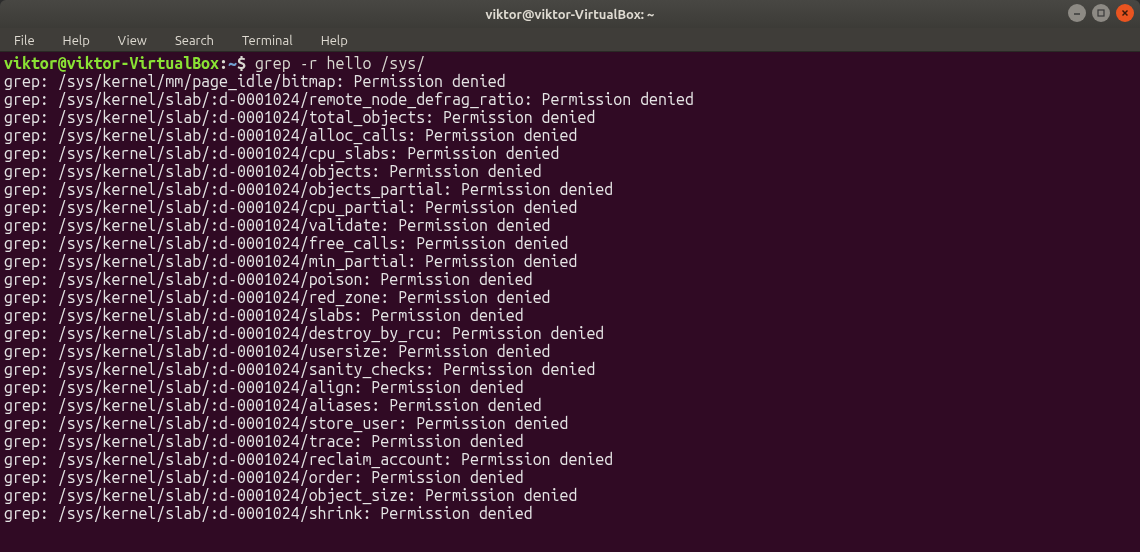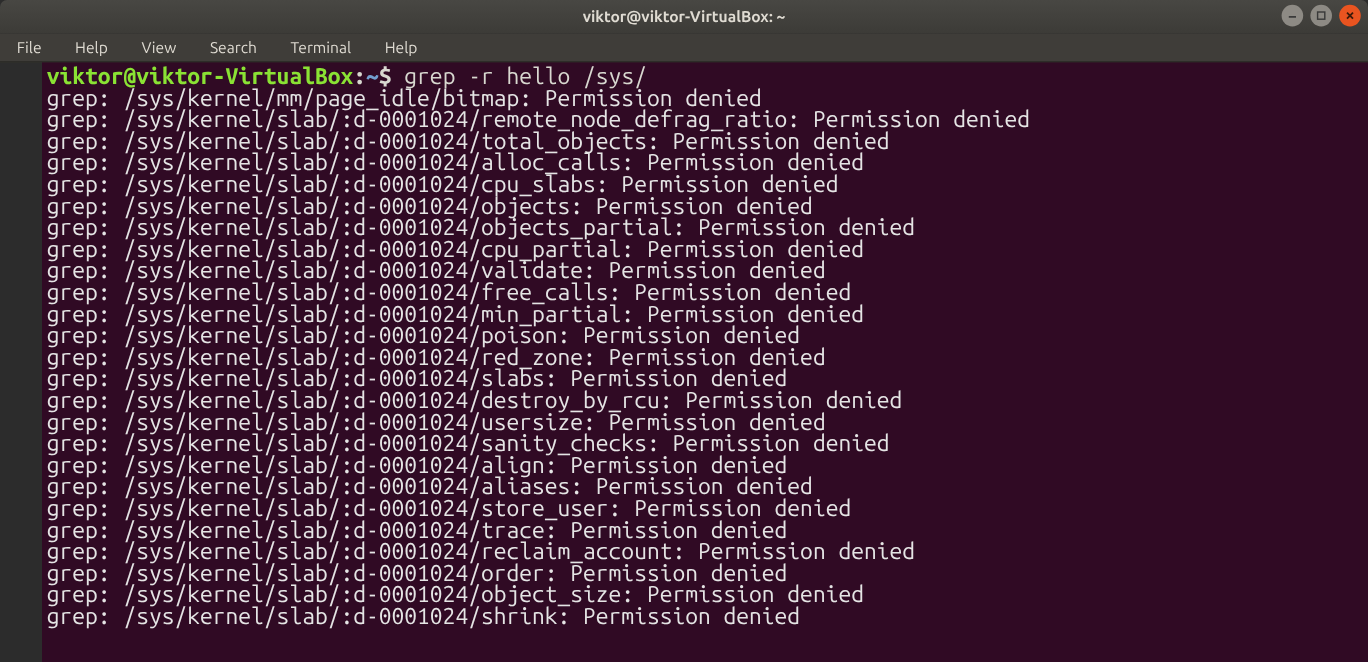--- a/index.html
+++ b/index.html
@@ -64,26 +64,25 @@
       color: #dfdbd2;
       font-size: 13px;
       padding: 2px 8px;
       cursor: pointer;
     }
     .terminal {
       background: #300a24;
       height: calc(552px - 28px - 24px);
       padding: 2px 4px;
       font-family: "Ubuntu Mono", "DejaVu Sans Mono", monospace;
-      font-size: 19px;
+      font-size: 16px;
       line-height: 18px;
       color: #d8d8d0;
       overflow: hidden;
       white-space: pre;
-      margin-left: 35px;
     }
     .prompt-user { color: #8ae234; font-weight: bold; }
     .prompt-colon { color: #d8d8d0; font-weight: bold; }
     .prompt-path { color: #729fcf; font-weight: bold; }
     .prompt-dollar { color: #d8d8d0; font-weight: bold; }
     .cmd { color: #d8d8d0; }
     .out-line { color: #e5e5e5; display: block; }
   </style>
 </head>
 <body>

